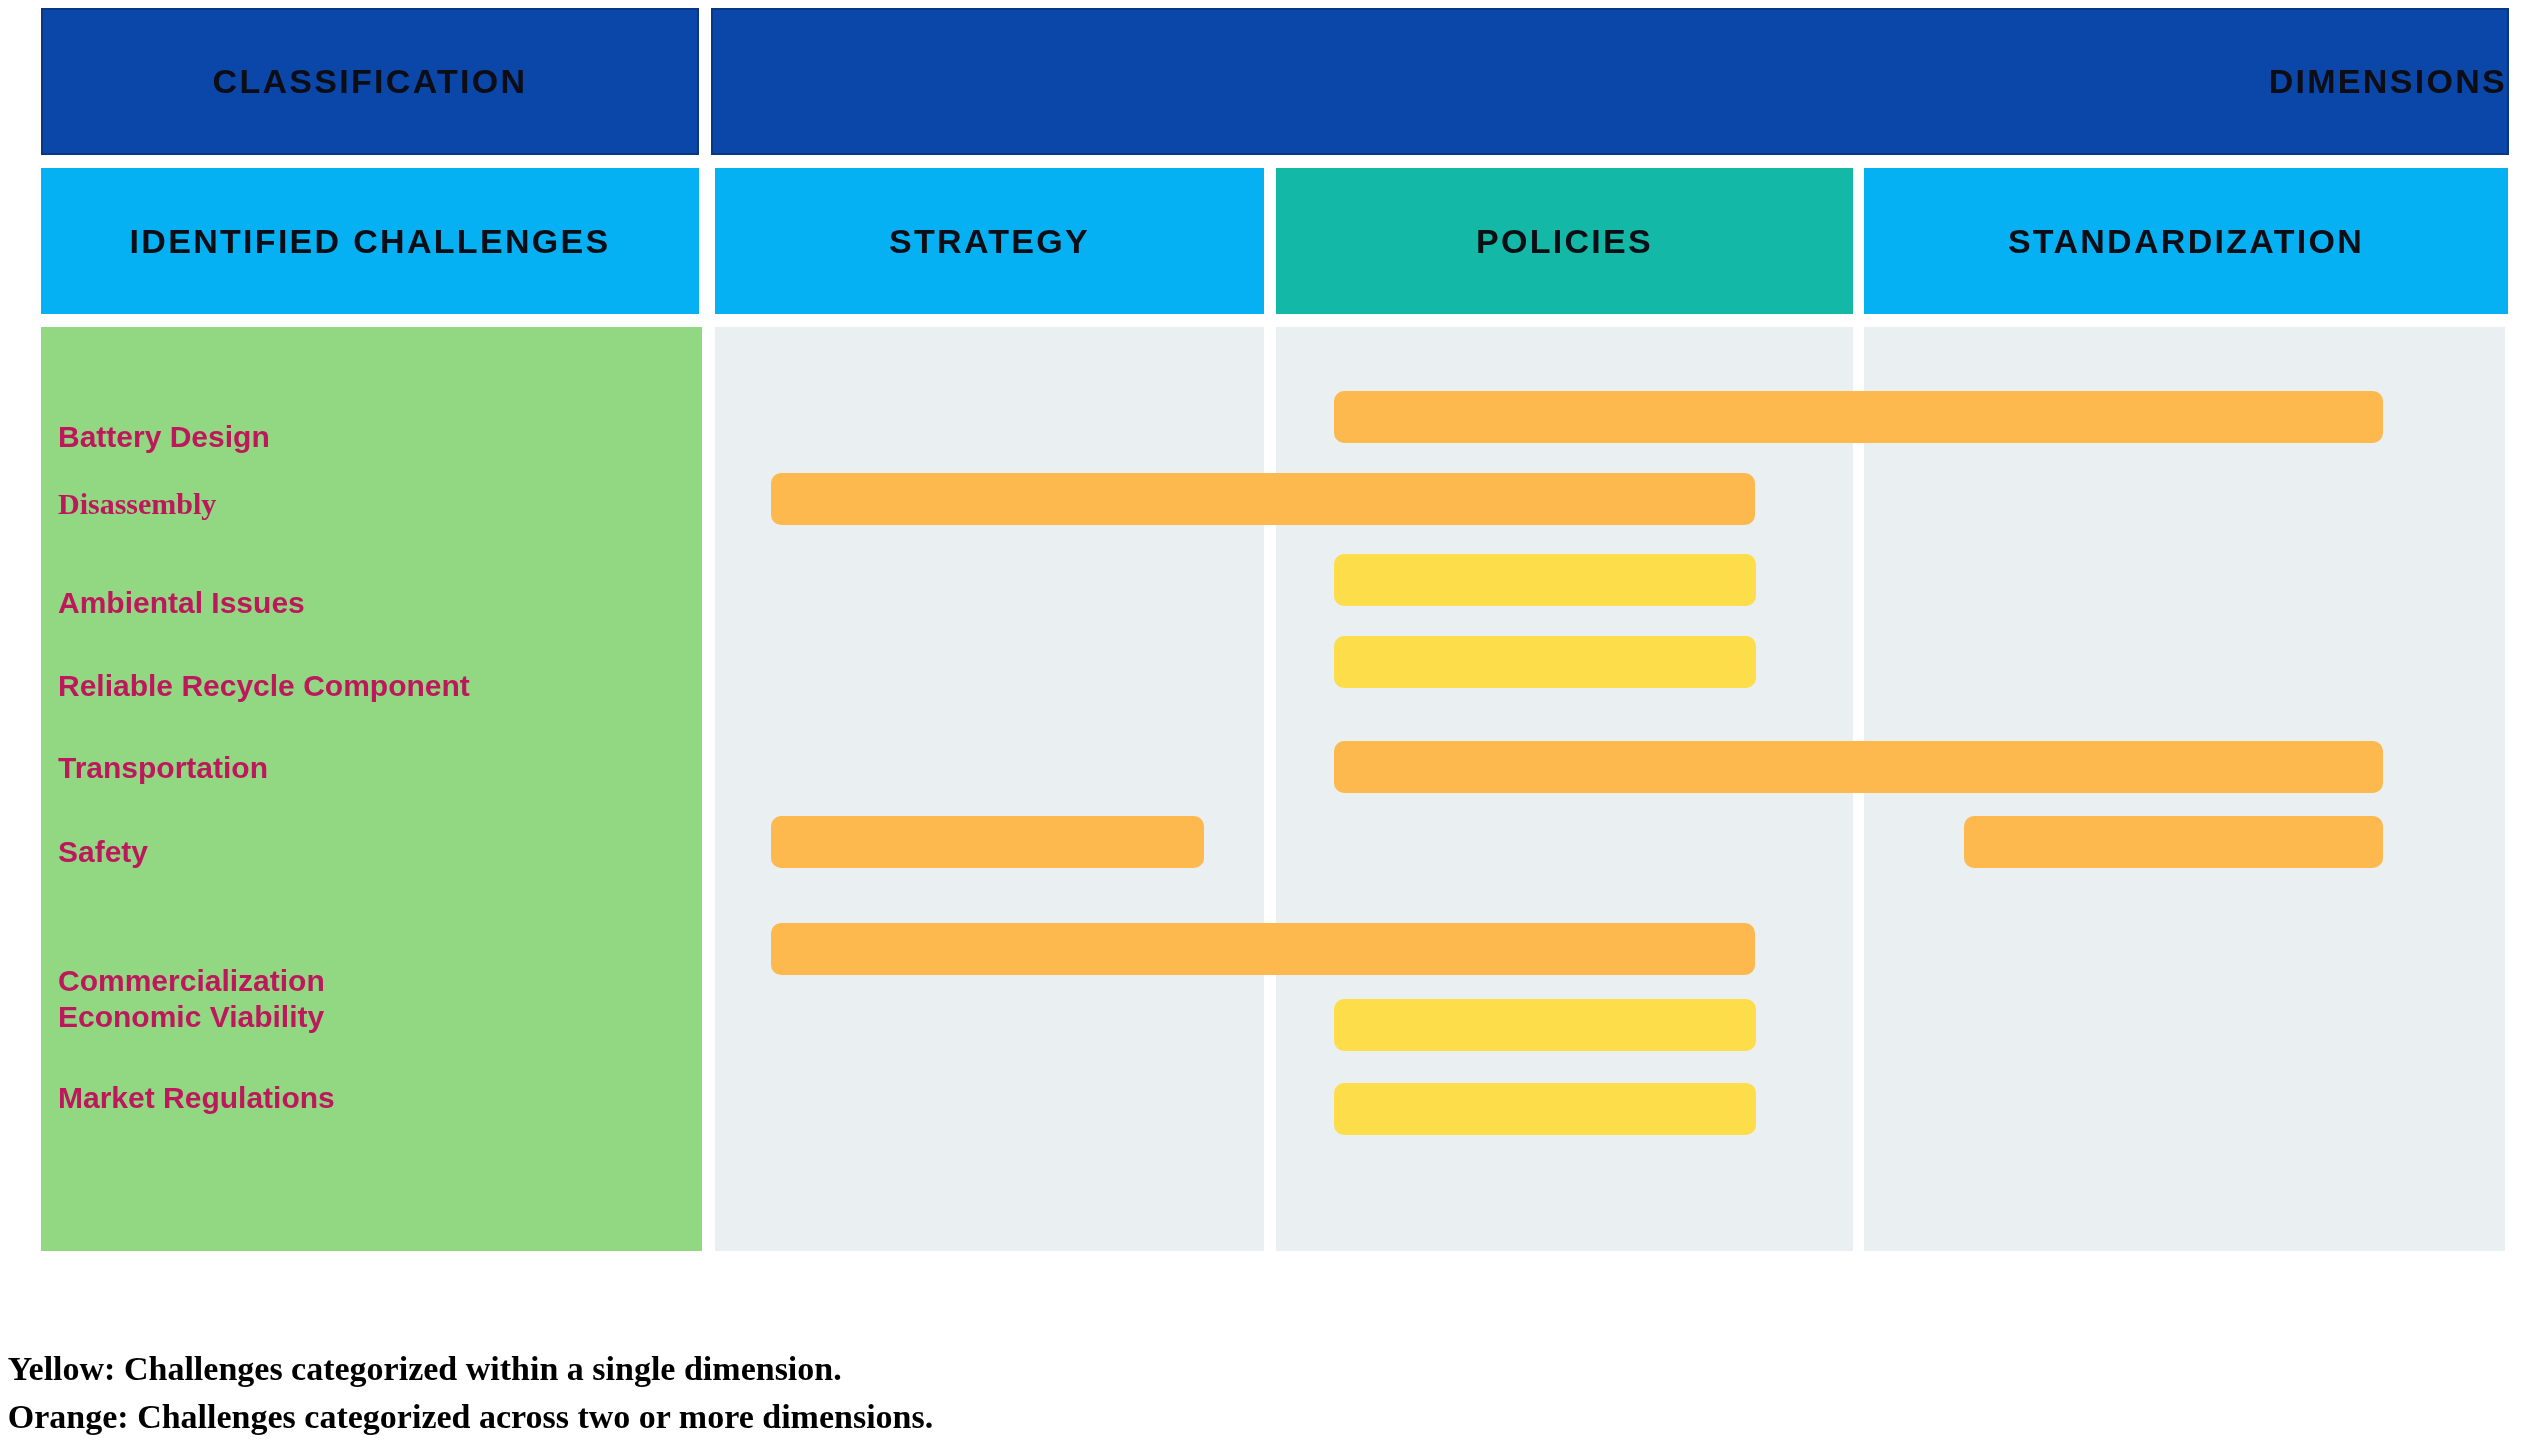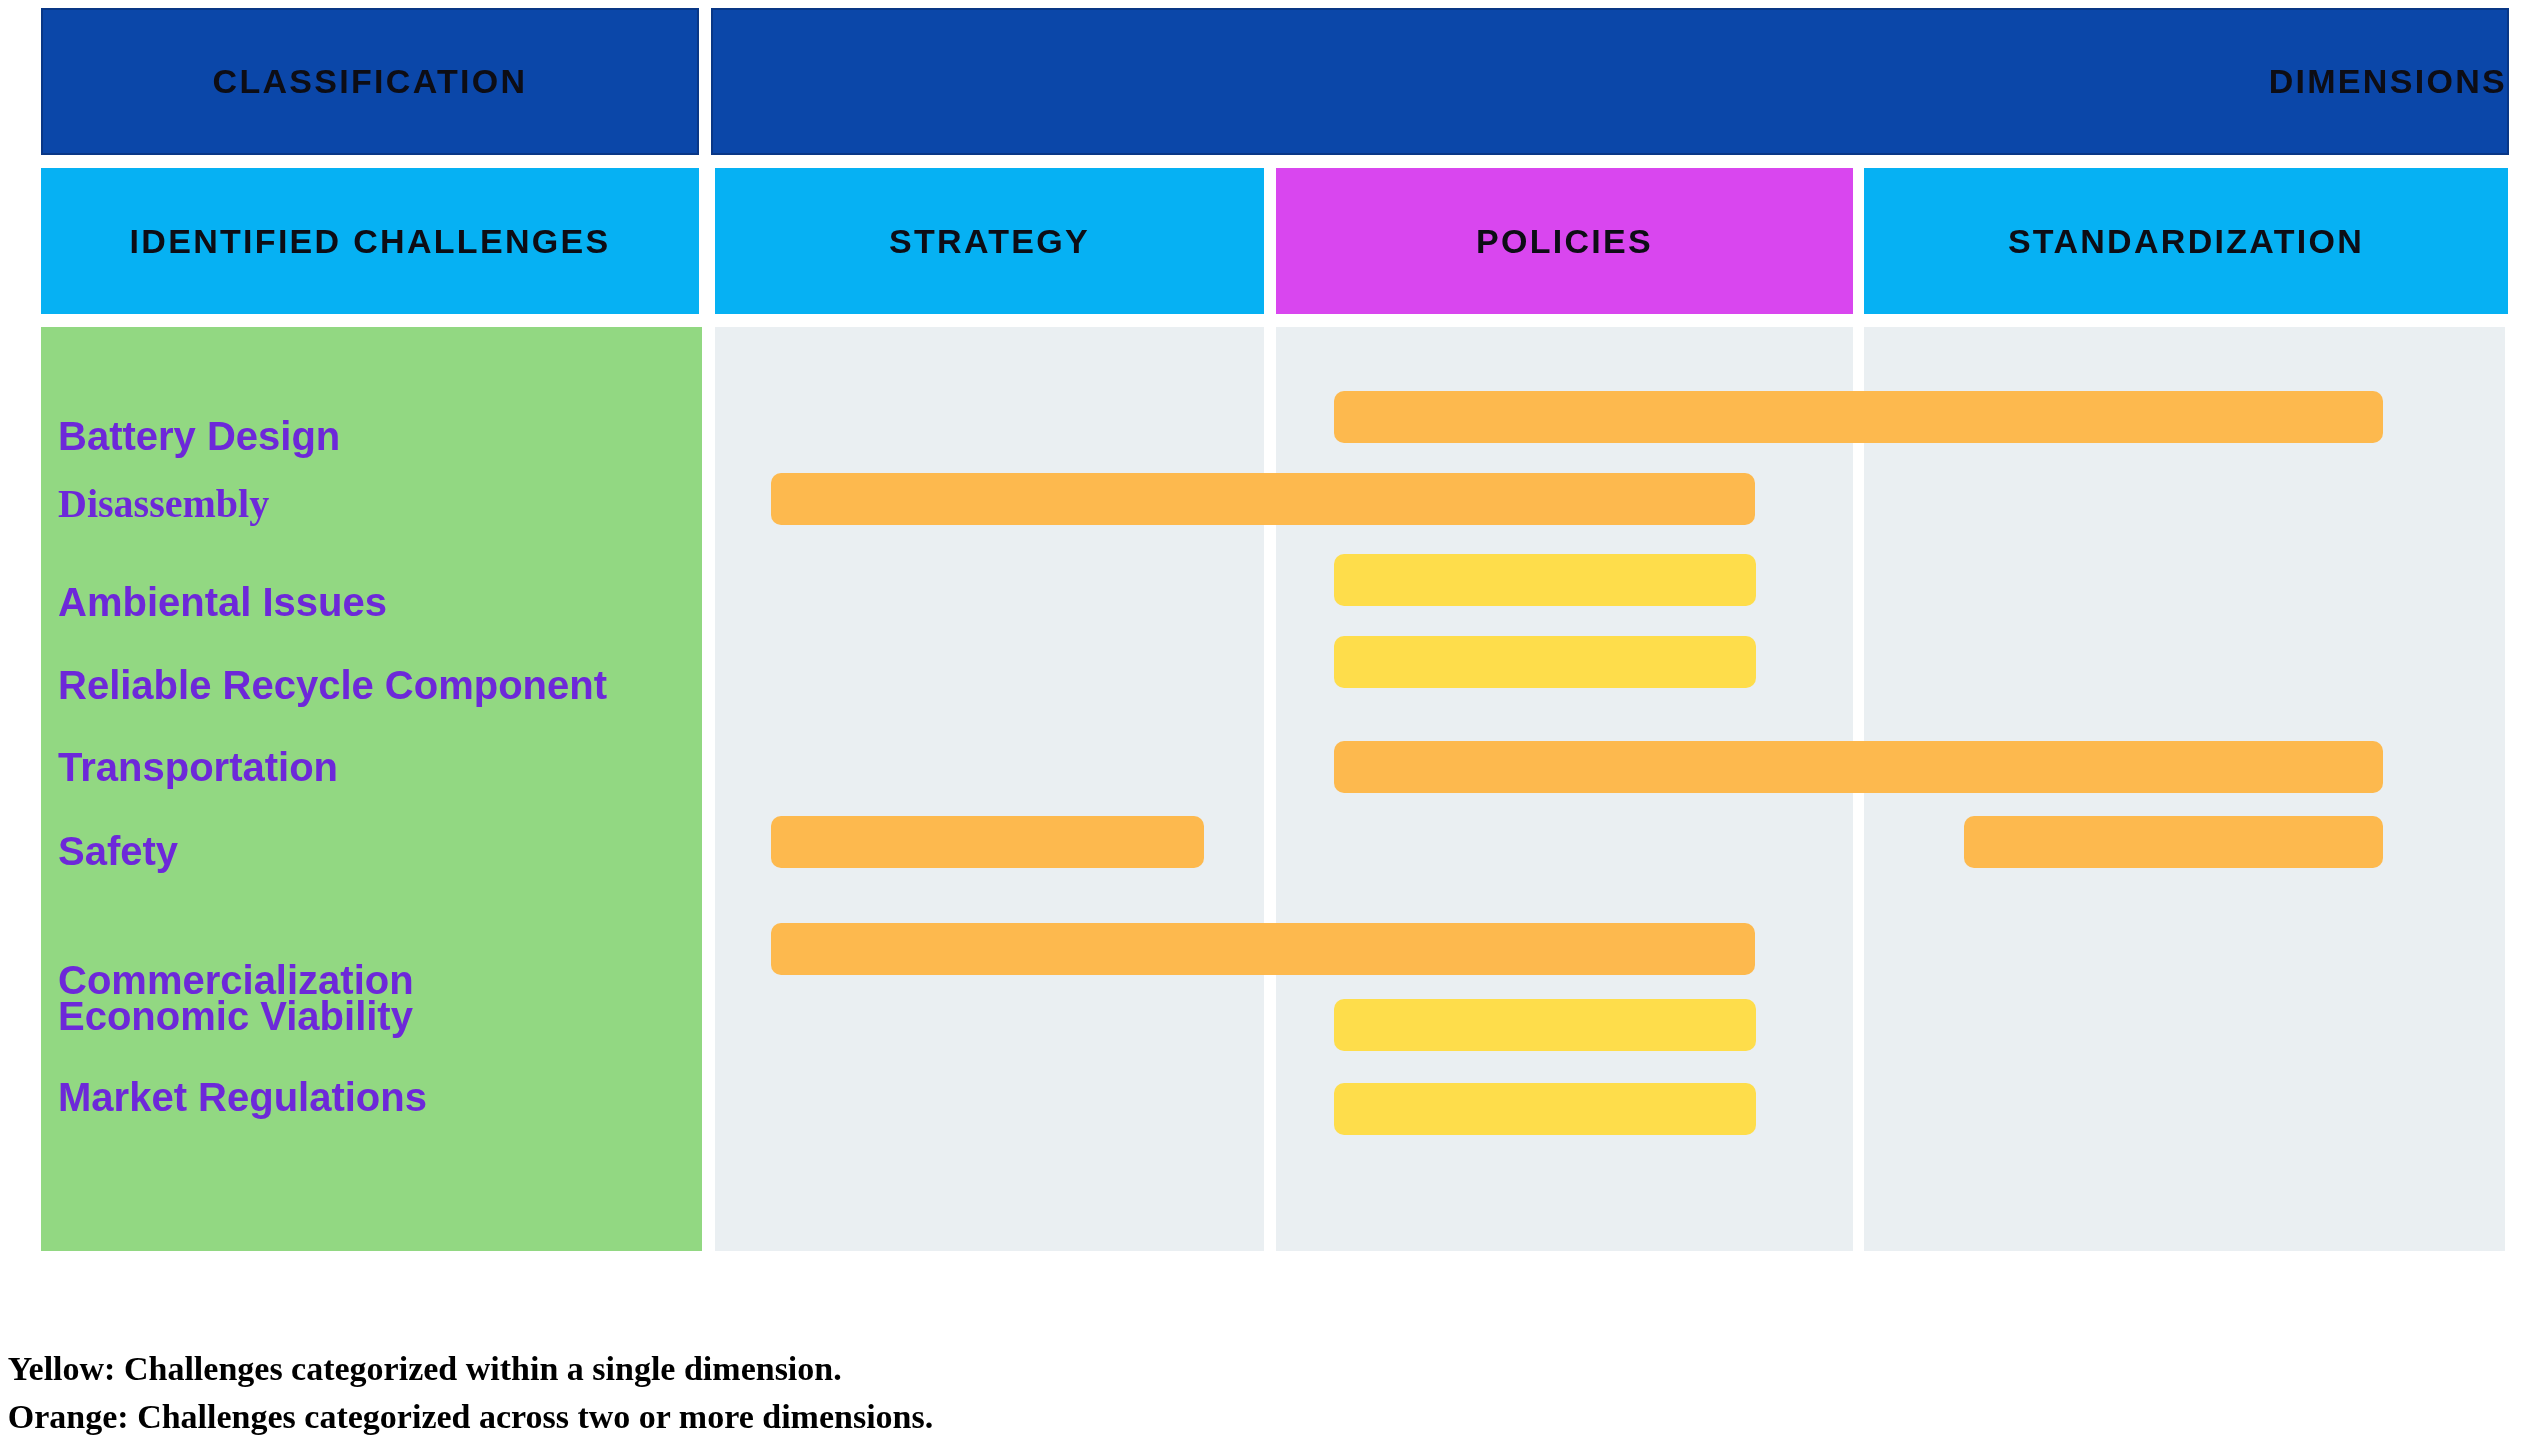--- a/index.html
+++ b/index.html
@@ -38,23 +38,23 @@
     position:absolute;
     top:327px;
     height:924px;
   }
   .row-label{
     position:absolute;
     left:58px;
     width:631px;
     height:47px;
     line-height:47px;
-    font-size:40px;
+    font-size:30px;
     font-weight:700;
-    color:#6d28d9;
+    color:#be185d;
     white-space:nowrap;
   }
   .bar{
     position:absolute;
     height:52px;
     border-radius:10px;
   }
   #legend{
     position:absolute;
     left:7.8px;
@@ -81,21 +81,21 @@
   <div class="hdr dark" style="left: 711px; width: 1798px; background: rgb(11, 71, 169); justify-content: flex-end;">
     <span>DIMENSIONS</span>
   </div>
 
   <div class="hdr light" style="left: 41px; width: 658px; background: rgb(6, 177, 243);">
     <span>IDENTIFIED CHALLENGES</span>
   </div>
   <div class="hdr light" style="left: 715px; width: 549px; background: rgb(6, 177, 243);">
     <span>STRATEGY</span>
   </div>
-  <div class="hdr light" style="left: 1276px; width: 577px; background: #d946ef;">
+  <div class="hdr light" style="left: 1276px; width: 577px; background: #14b8a6;">
     <span>POLICIES</span>
   </div>
   <div class="hdr light" style="left: 1864px; width: 644px; background: rgb(6, 177, 243);">
     <span>STANDARDIZATION</span>
   </div>
 
   <div class="bodycol" id="col-challenges" style="left: 41px; width: 661px; background: rgb(146, 216, 130);"></div>
   <div class="bodycol col-gray" style="left: 715px; width: 549px; background: rgb(234, 239, 242);"></div>
   <div class="bodycol col-gray" style="left: 1276px; width: 577px; background: rgb(234, 239, 242);"></div>
   <div class="bodycol col-gray" style="left: 1864px; width: 641px; background: rgb(234, 239, 242);"></div>

